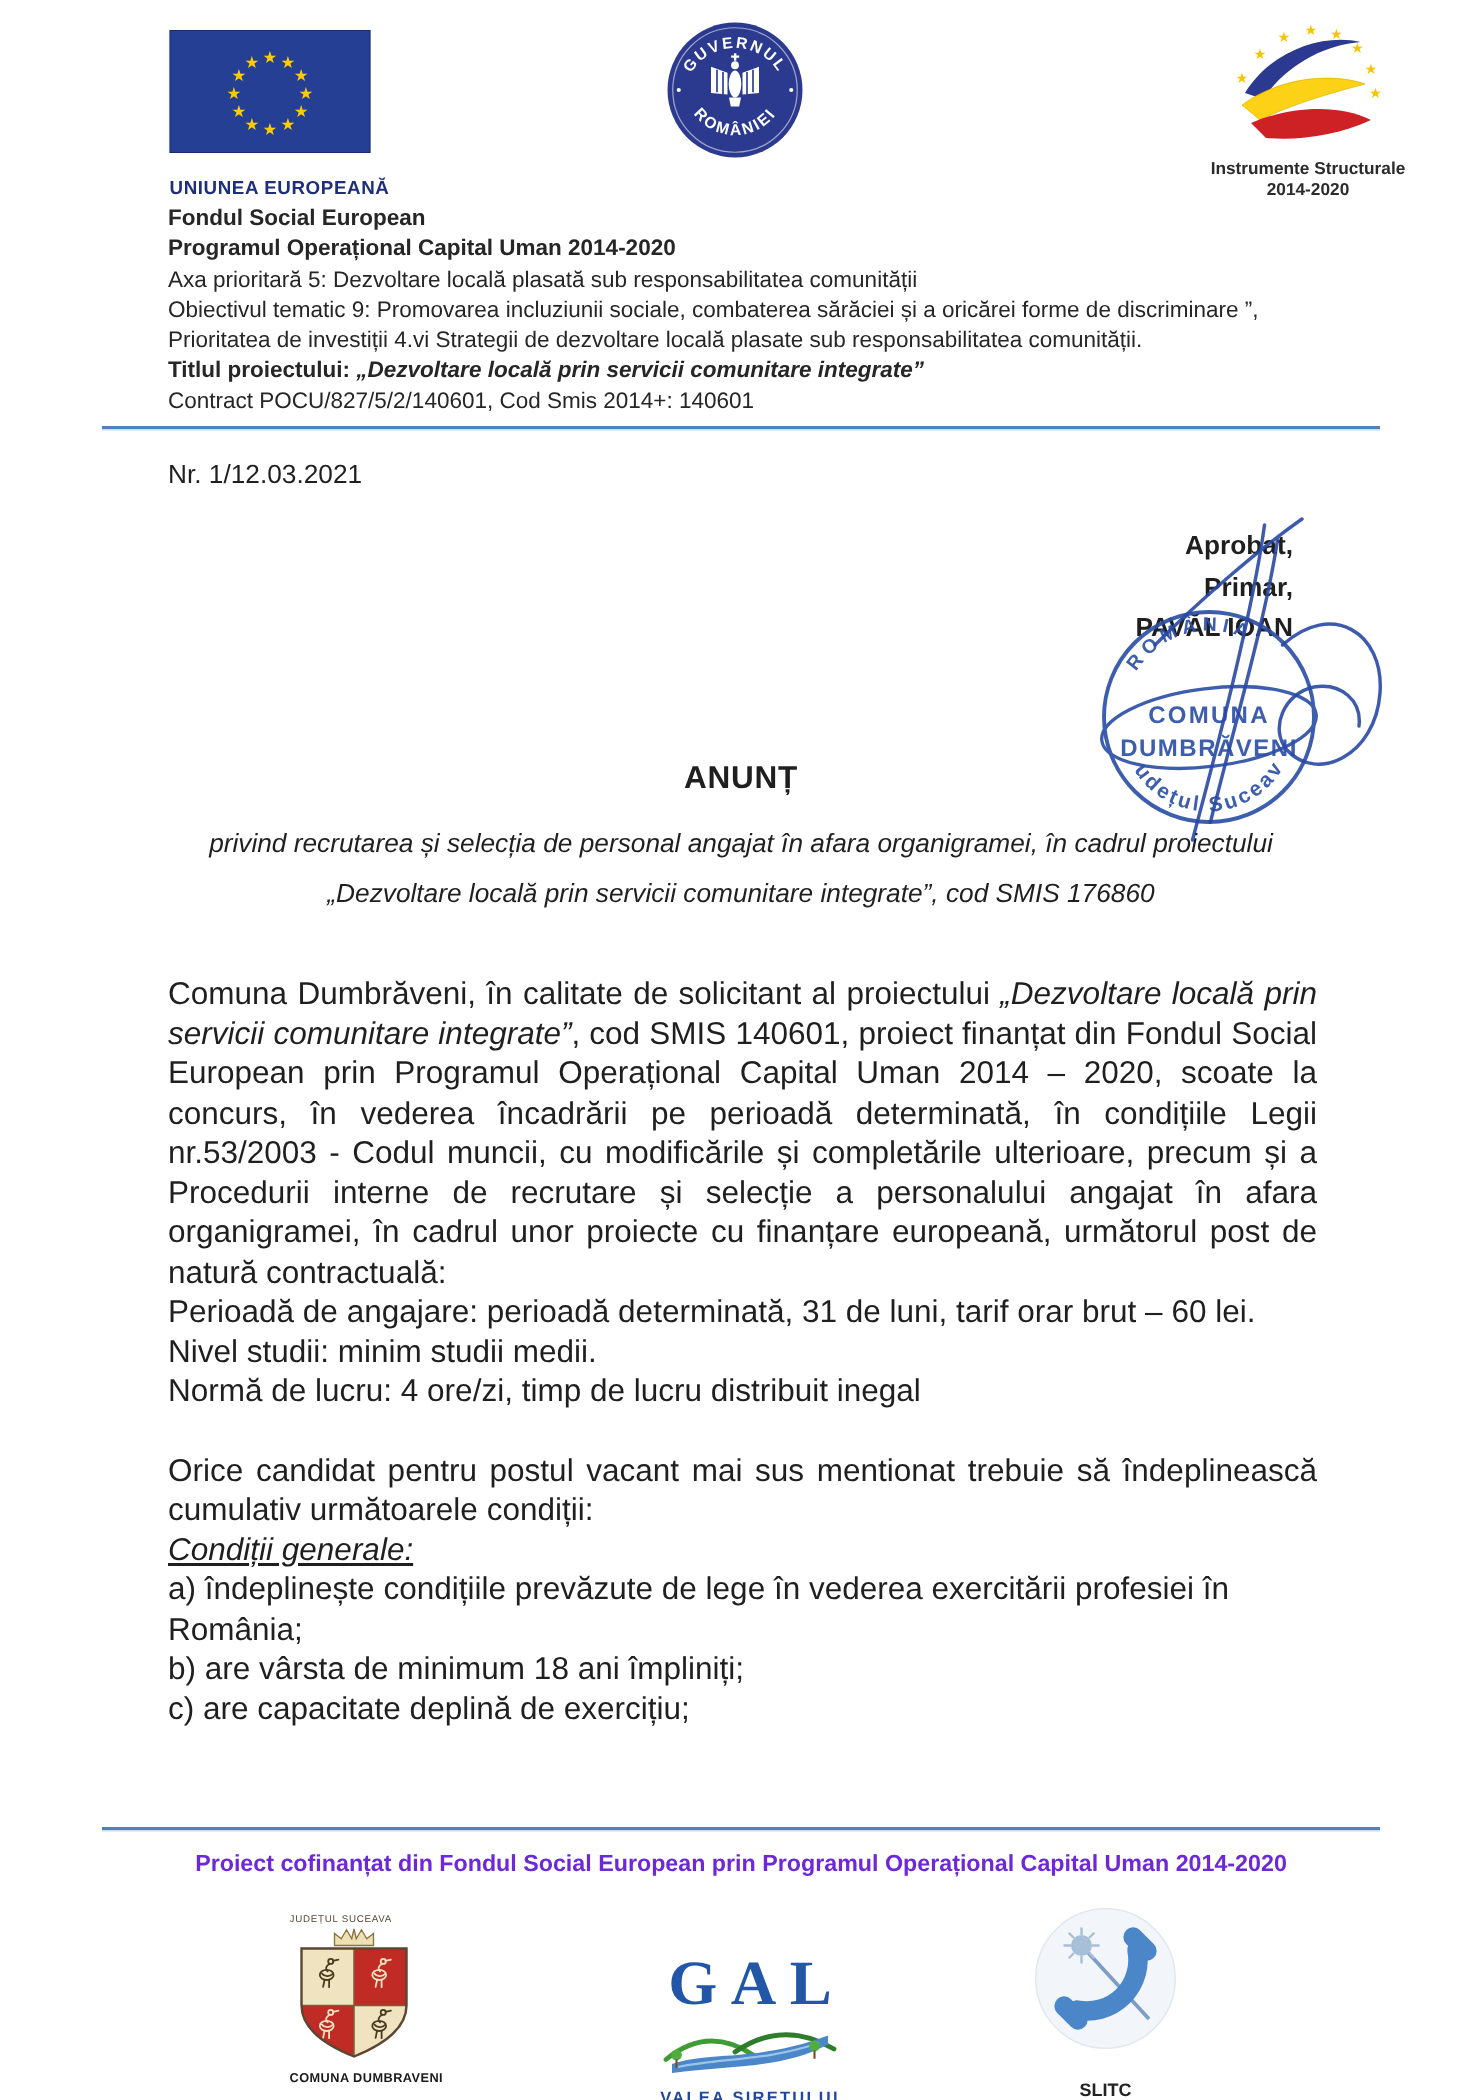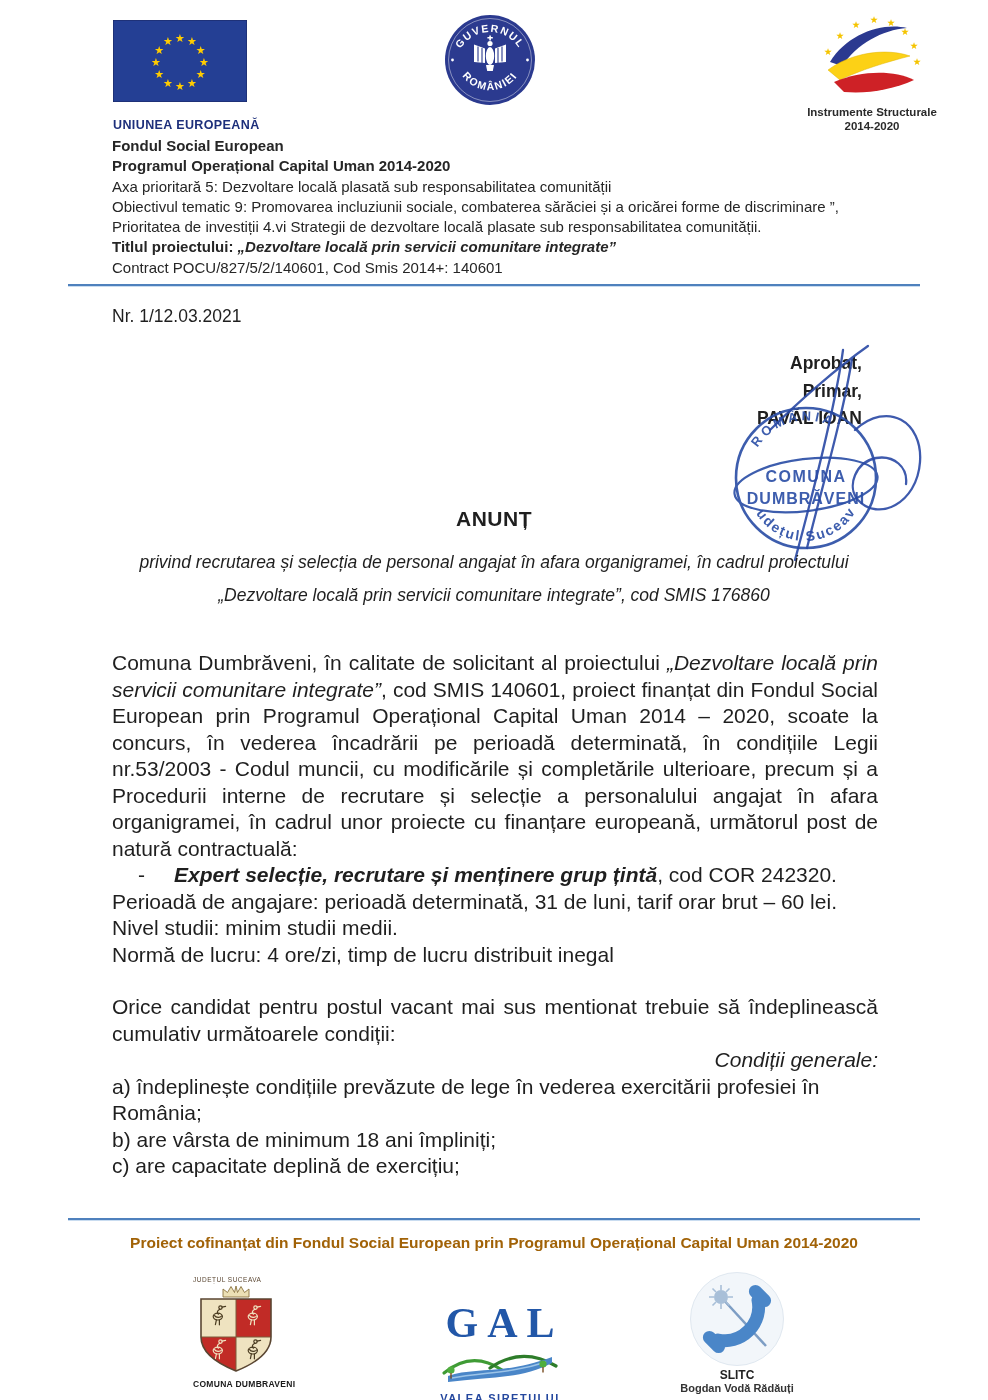--- a/index.html
+++ b/index.html
@@ -26,35 +26,35 @@
   .approval{position:absolute;right:126px;top:350px;text-align:right;font-weight:bold;font-size:17.5px;line-height:27.5px;}
   .stamp{position:absolute;left:698px;top:392px;overflow:visible;}
   .title{position:absolute;left:0;top:507px;width:988px;text-align:center;font-size:21px;font-weight:bold;letter-spacing:.5px;}
   .subtitle{position:absolute;left:0;top:546px;width:988px;text-align:center;font-style:italic;font-size:17.5px;line-height:33px;}
   
   .body{position:absolute;left:112px;top:650px;width:766px;font-size:21px;line-height:26.5px;}
   .body p{margin:0;}
   .just{text-align:justify;}
   .i{font-style:italic;}
   .bi{font-weight:bold;font-style:italic;}
-  .iu{font-style:italic;text-align:right;}
+  .iu{font-style:italic;text-decoration:underline;}
   .bullet{padding-left:26px;}
   .bullet .dash{display:inline-block;width:36px;}
   .vgap{height:26px;}
   
-  .footer-text{position:absolute;left:0;top:1234px;width:988px;text-align:center;font-weight:bold;font-size:15.5px;color:#a16207;}
+  .footer-text{position:absolute;left:0;top:1234px;width:988px;text-align:center;font-weight:bold;font-size:15.5px;color:#6d28d9;}
   .coat{position:absolute;left:193px;top:1276px;width:104px;text-align:left;}
   .coat-top{font-size:6.5px;letter-spacing:.5px;color:#5a4632;white-space:nowrap;}
   .coat-bottom{font-size:8.5px;font-weight:bold;color:#1a1a1a;letter-spacing:.3px;white-space:nowrap;}
   .gal{position:absolute;left:420px;top:1280px;width:160px;text-align:center;}
   .gal-title{font-family:"Liberation Serif",serif;font-weight:bold;font-size:42px;line-height:40px;color:#2257a8;letter-spacing:9px;padding-left:9px;margin-top:23px;}
   .gal-line{font-size:11px;font-weight:bold;color:#24479e;letter-spacing:1.5px;line-height:14px;}
   .slitc{position:absolute;left:672px;top:1272px;width:130px;text-align:center;}
   .slitc-circle{width:92px;height:92px;margin:0 auto;border-radius:50%;background:#f2f6fa;border:1px solid #e0e8f0;display:flex;align-items:center;justify-content:center;}
-  .slitc-title{margin-top:2px;font-size:12px;font-weight:bold;color:#222;}
+  .slitc-title{margin-top:20px;font-size:12px;font-weight:bold;color:#222;}
   .slitc-sub{font-size:11px;font-weight:bold;color:#333;}
 </style>
 </head>
 <body>
 
 <div class="page">
 
   <div class="logo-eu">
     <svg class="flag" width="134" height="82" viewBox="0 0 134 82">
       <rect x="0" y="0" width="134" height="82" fill="#243f94" stroke="#18255c" stroke-width="1"></rect>
@@ -172,21 +172,20 @@
 
   <div class="title">ANUNȚ</div>
 
   <div class="subtitle">
     <div>privind recrutarea și selecția de personal angajat în afara organigramei, în cadrul proiectului</div>
     <div>„Dezvoltare locală prin servicii comunitare integrate”, cod SMIS 176860</div>
   </div>
 
   <div class="body">
     <p class="just"><span>Comuna Dumbrăveni, în calitate de solicitant al proiectului </span><span class="i">„Dezvoltare locală prin servicii comunitare integrate”</span><span>, cod SMIS 140601, proiect finanțat din Fondul Social European prin Programul Operațional Capital Uman 2014 – 2020, scoate la concurs, în vederea încadrării pe perioadă determinată, în condițiile Legii nr.53/2003 - Codul muncii, cu modificările și completările ulterioare, precum și a Procedurii interne de recrutare și selecție a personalului angajat în afara organigramei, în cadrul unor proiecte cu finanțare europeană, următorul post de natură contractuală:</span></p>
-    <p class="bullet"><span class="dash">-</span><span class="bi">Expert selecție, recrutare și menținere grup țintă</span><span>, cod COR 242320.</span></p>
     <p>Perioadă de angajare: perioadă determinată, 31 de luni, tarif orar brut – 60 lei.</p>
     <p>Nivel studii: minim studii medii.</p>
     <p>Normă de lucru: 4 ore/zi, timp de lucru distribuit inegal</p>
     <div class="vgap"></div>
     <p class="just">Orice candidat pentru postul vacant mai sus mentionat trebuie să îndeplinească cumulativ următoarele condiții:</p>
     <p class="iu">Condiții generale:</p>
     <p>a) îndeplinește condițiile prevăzute de lege în vederea exercitării profesiei în România;</p>
     <p>b) are vârsta de minimum 18 ani împliniți;</p>
     <p>c) are capacitate deplină de exercițiu;</p>
   </div>

